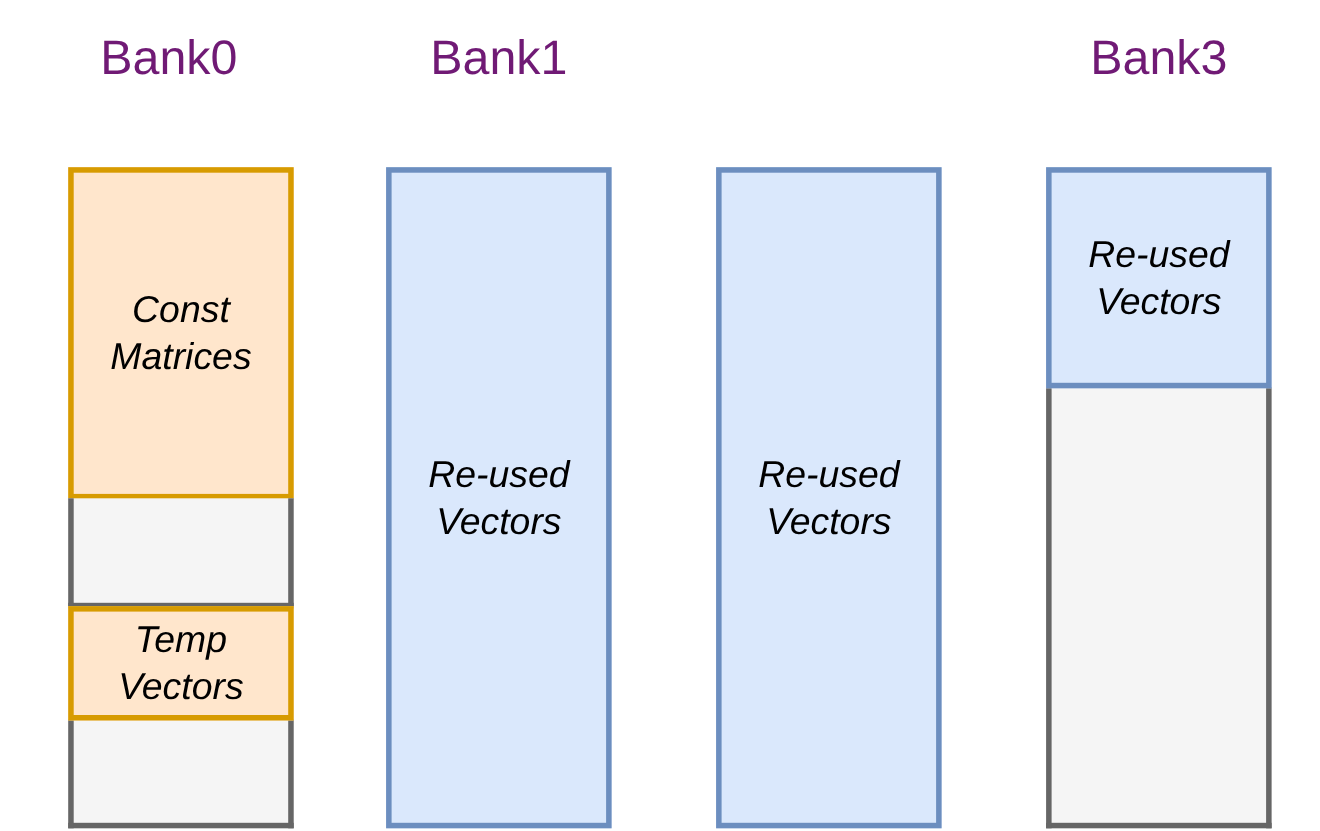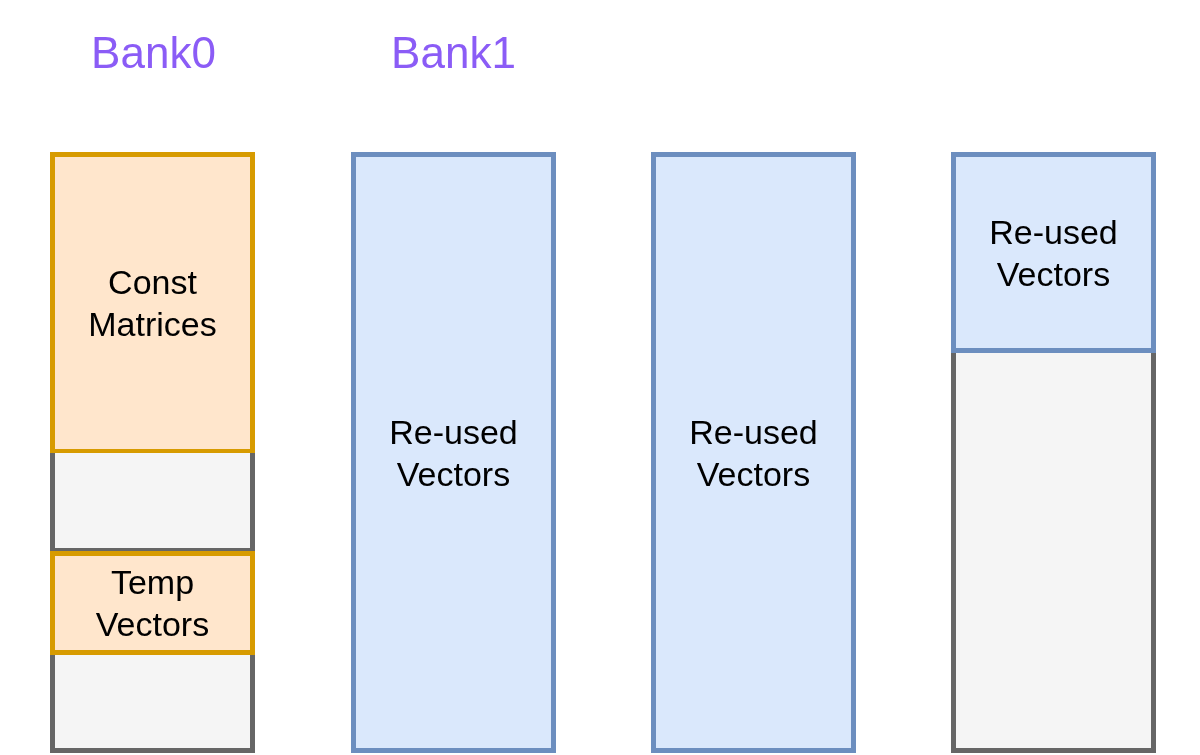--- a/index.html
+++ b/index.html
@@ -16,26 +16,27 @@
     width: 1200px;
     height: 755px;
     background: #ffffff;
     overflow: hidden;
   }
   .bank-label {
     position: absolute;
     text-align: center;
     font-size: 44px;
     line-height: 50px;
-    color: #8b5cf6;
+    color: #701a75;
     white-space: nowrap;
     font-family: "Liberation Sans", sans-serif;
   }
   .bank-column {
     position: absolute;
+    font-style: italic;
   }
   .region {
     position: absolute;
     box-sizing: border-box;
     display: flex;
     align-items: center;
     justify-content: center;
     text-align: center;
   }
   .region-label {
@@ -59,21 +60,21 @@
     background: #dae8fc;
     border: 5px solid #6c8ebf;
   }
 </style>
 </head>
 <body>
 
 <div id="canvas">
 
   <div class="bank-label" style="left:51px; top:28px; width:205px;">Bank0</div>
-  <div class="bank-column" style="left:50px; top:152px; width:204px; height:601px;">
+  <div class="bank-column" style="left:62px; top:152px; width:204px; height:601px;">
     <div class="region orange-region" style="left:0px; top:0px; width:205px; height:302px;">
       <span class="region-label">Const
 Matrices</span>
     </div>
     <div class="region free-space" style="left:0px; top:301px; width:205px; height:100px;">
       <span class="region-label"></span>
     </div>
     <div class="region free-space" style="left:0px; top:502px; width:205px; height:99px; border-top:none;">
       <span class="region-label"></span>
     </div>
@@ -91,20 +92,21 @@
     </div>
   </div>
 
   <div class="bank-column" style="left:651px; top:152px; width:205px; height:601px;">
     <div class="region blue-region" style="left:0px; top:0px; width:205px; height:601px;">
       <span class="region-label">Re-used
 Vectors</span>
     </div>
   </div>
 
+  <div class="bank-label" style="left:951px; top:28px; width:205px;">Bank3</div>
   <div class="bank-column" style="left:951px; top:152px; width:205px; height:601px;">
     <div class="region free-space" style="left:0px; top:200px; width:205px; height:401px; border-top:none;">
       <span class="region-label"></span>
     </div>
     <div class="region blue-region" style="left:0px; top:0px; width:205px; height:201px;">
       <span class="region-label">Re-used
 Vectors</span>
     </div>
   </div>
 

